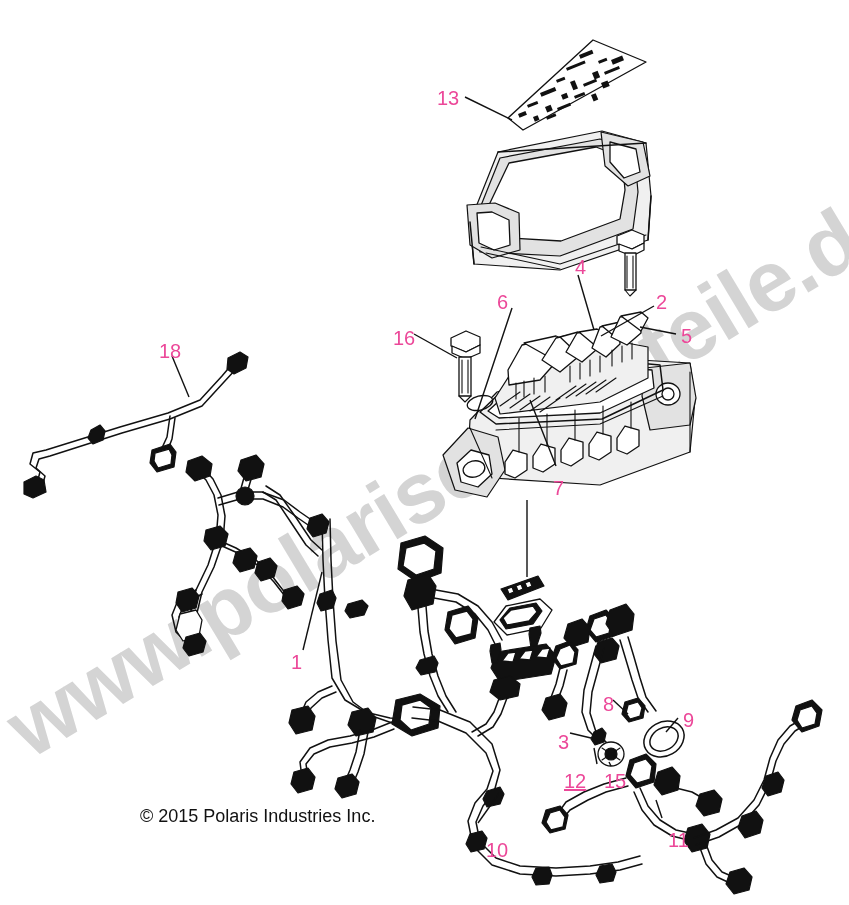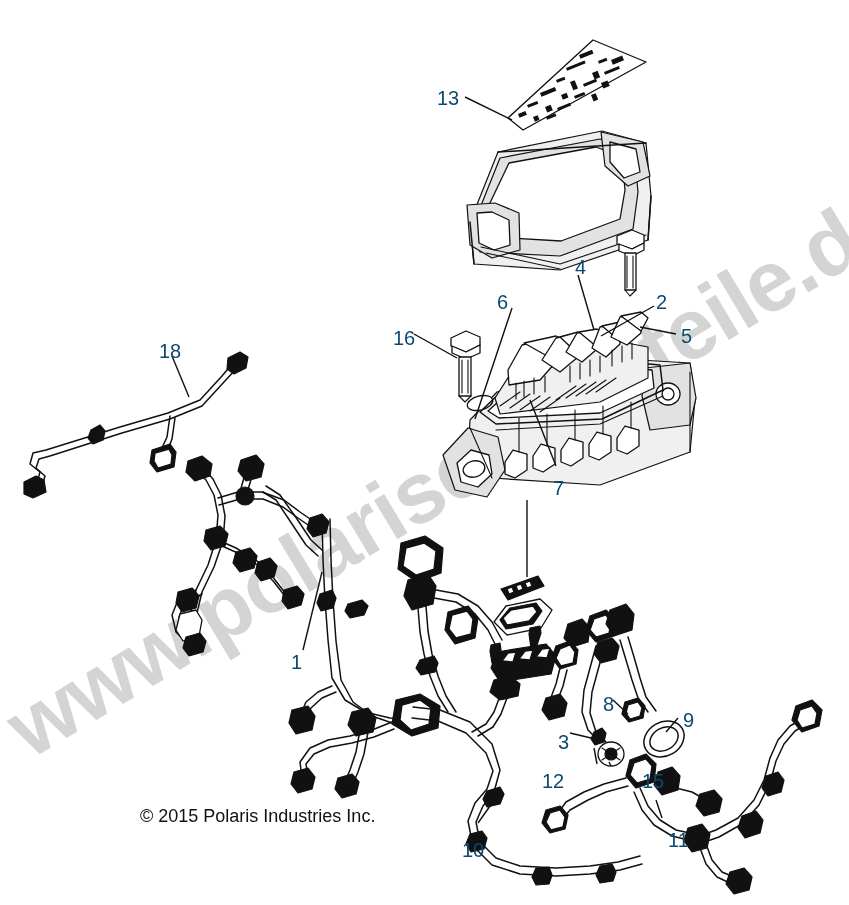--- a/index.html
+++ b/index.html
@@ -30,21 +30,21 @@
     font-weight: bold;
     font-size: 86px;
     fill: #d4d4d4;
     letter-spacing: -1px;
   }
   .callout {
     position: absolute;
     font-family: "Liberation Sans", sans-serif;
     font-size: 20px;
     font-weight: 400;
-    color: #0c4a6e;
+    color: #ec4899;
     line-height: 1;
     white-space: nowrap;
     user-select: none;
   }
   #copyright {
     position: absolute;
     left: 140px;
     top: 806px;
     font-family: "Liberation Sans", sans-serif;
     font-size: 18px;
@@ -374,23 +374,23 @@
 
   <div class="callout" style="left:291px; top:652px;">1</div>
   <div class="callout" style="left:656px; top:292px;">2</div>
   <div class="callout" style="left:558px; top:732px;">3</div>
   <div class="callout" style="left:575px; top:257px;">4</div>
   <div class="callout" style="left:681px; top:326px;">5</div>
   <div class="callout" style="left:497px; top:292px;">6</div>
   <div class="callout" style="left:553px; top:478px;">7</div>
   <div class="callout" style="left:603px; top:694px;">8</div>
   <div class="callout" style="left:683px; top:710px;">9</div>
-  <div class="callout" style="left:462px; top:840px;">10</div>
+  <div class="callout" style="left:486px; top:840px;">10</div>
   <div class="callout" style="left:668px; top:830px;text-align:right;">11</div>
-  <div class="callout" style="left:542px; top:771px;">12</div>
+  <div class="callout" style="left:564px; top:771px;text-decoration:underline;">12</div>
   <div class="callout" style="left:437px; top:88px;">13</div>
   <div class="callout" style="left:159px; top:341px;">18</div>
-  <div class="callout" style="left:604px; top:771px;margin-left:38px;">15</div>
+  <div class="callout" style="left:604px; top:771px;">15</div>
   <div class="callout" style="left:393px; top:328px;">16</div>
 
   <div id="copyright">© 2015 Polaris Industries Inc.</div>
 
 </div>
 
 </body></html>

